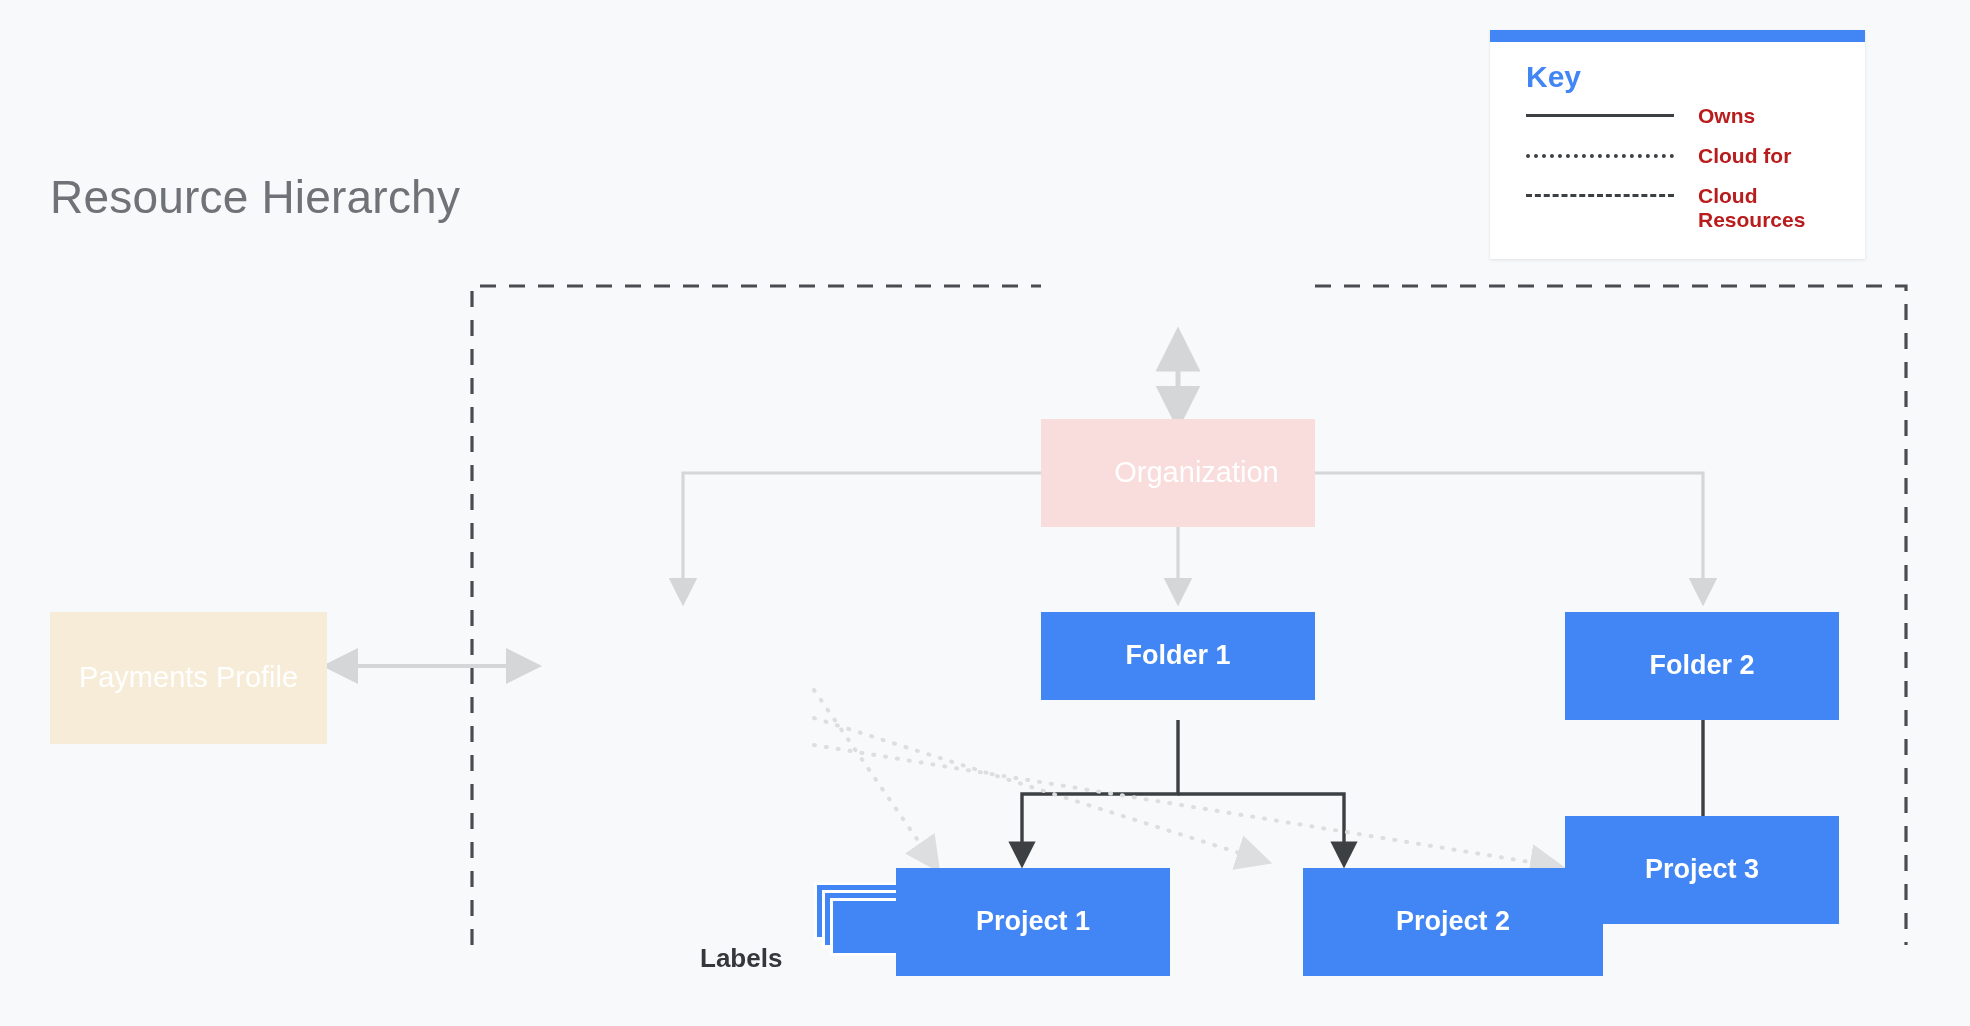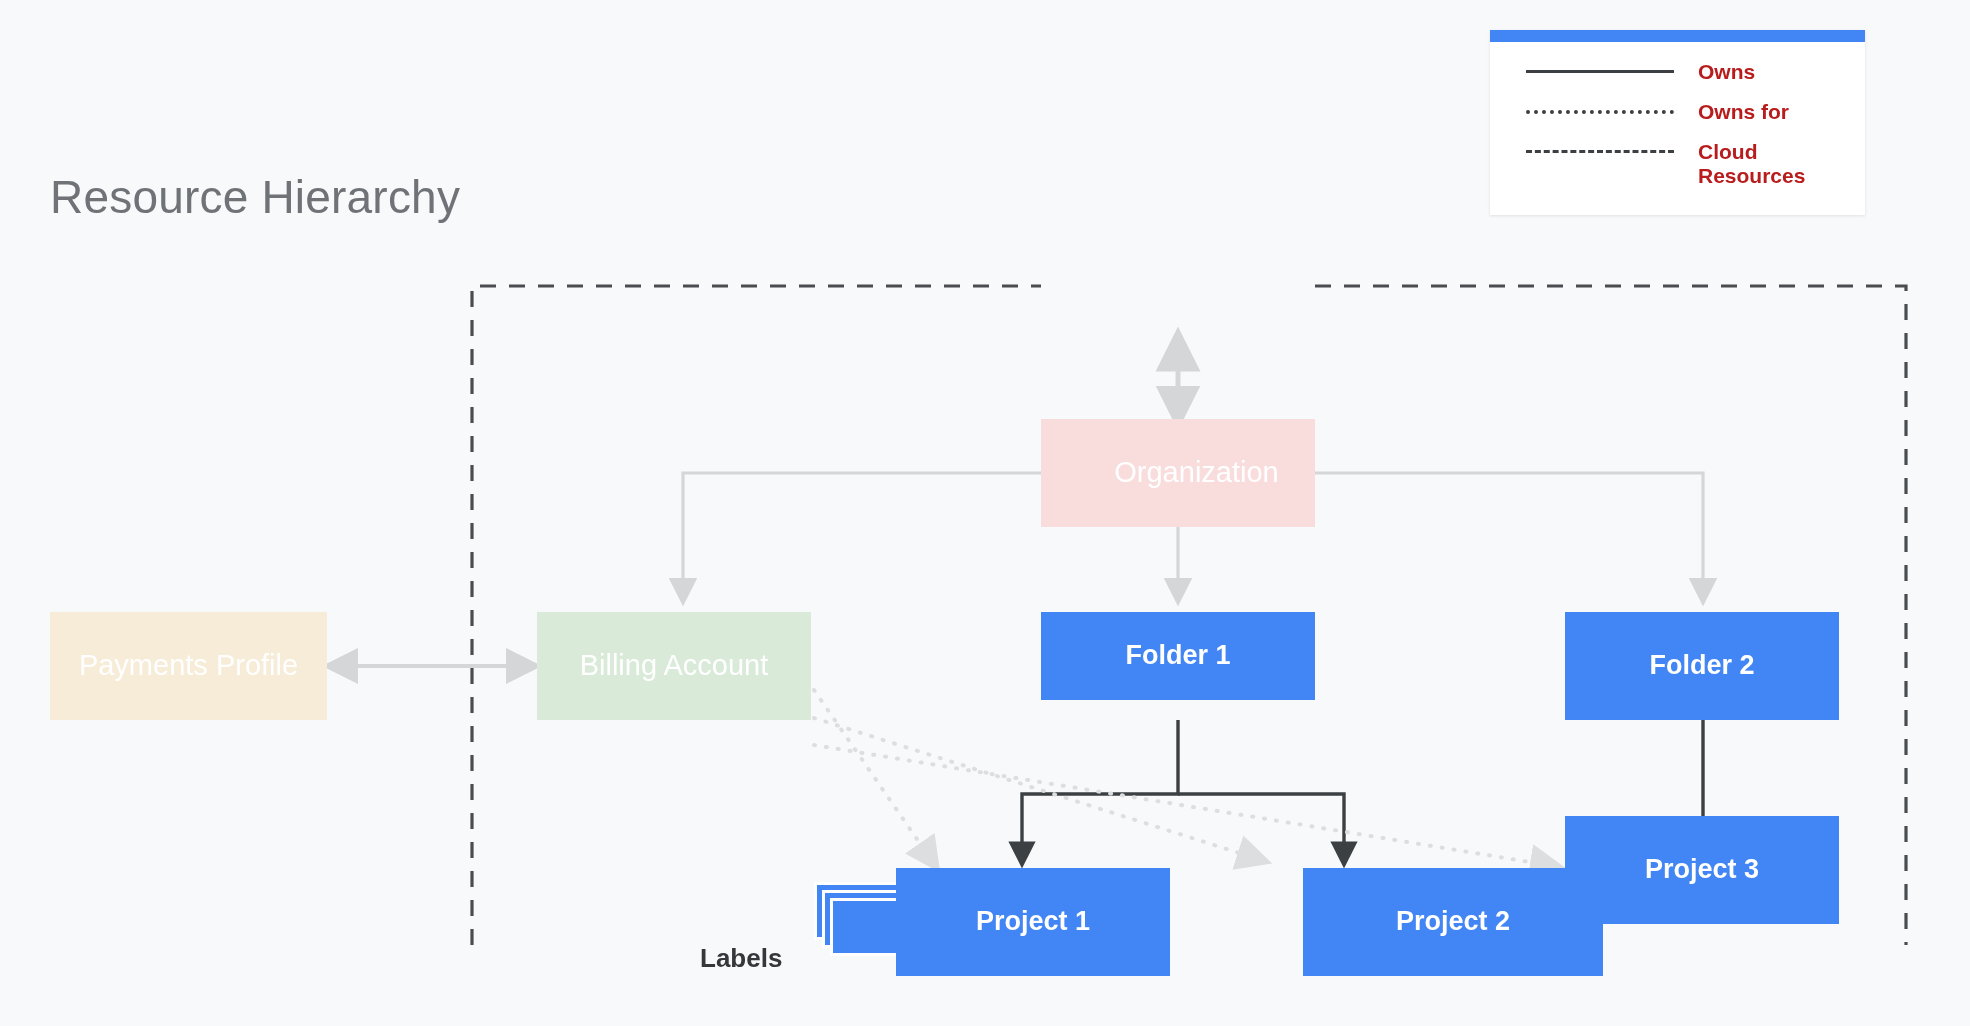--- a/index.html
+++ b/index.html
@@ -193,27 +193,24 @@
     </g>
   </svg>
 
   <div class="page-title">Resource Hierarchy</div>
 
 
   <div class="node pink" style="left:1041px; top:419px; width:274px; height:108px;padding-left:37px;">
     <span class="node-label">Organization</span>
   </div>
 
-  <div class="node cream" style="left:50px; top:612px; width:277px; height:108px;">
+  <div class="node cream" style="left:50px; top:612px; width:277px; height:132px;">
     <span class="node-label">Payments Profile</span>
   </div>
 
-  <div class="node green" style="left:537px; top:612px; width:274px; height:108px;">
-    <span class="node-label">Billing Account</span>
-  </div>
 
   <div class="node blue" style="left:1041px; top:612px; width:274px; height:88px;">
     <span class="node-label">Folder 1</span>
   </div>
 
   <div class="node blue" style="left:1565px; top:612px; width:274px; height:108px;">
     <span class="node-label">Folder 2</span>
   </div>
 
   <div class="labels-text" style="left:700px; top:908px;">Labels</div>
@@ -232,33 +229,34 @@
     <span class="node-label">Project 2</span>
   </div>
 
   <div class="node blue" style="left:1565px; top:816px; width:274px; height:108px;">
     <span class="node-label">Project 3</span>
   </div>
 
   <div class="key-panel">
     <div class="key-accent"></div>
     <div class="key-body">
+      <div class="key-title">Key</div>
 
       <div class="key-row">
         <div class="key-swatch">
           <div class="rule solid"></div>
         </div>
         <div class="key-text">Owns</div>
       </div>
 
       <div class="key-row">
         <div class="key-swatch">
           <div class="rule dotted"></div>
         </div>
-        <div class="key-text">Owns for</div>
+        <div class="key-text">Cloud for</div>
       </div>
 
       <div class="key-row">
         <div class="key-swatch">
           <div class="rule dashed"></div>
         </div>
         <div class="key-text">Cloud Resources</div>
       </div>
     </div>
   </div>

